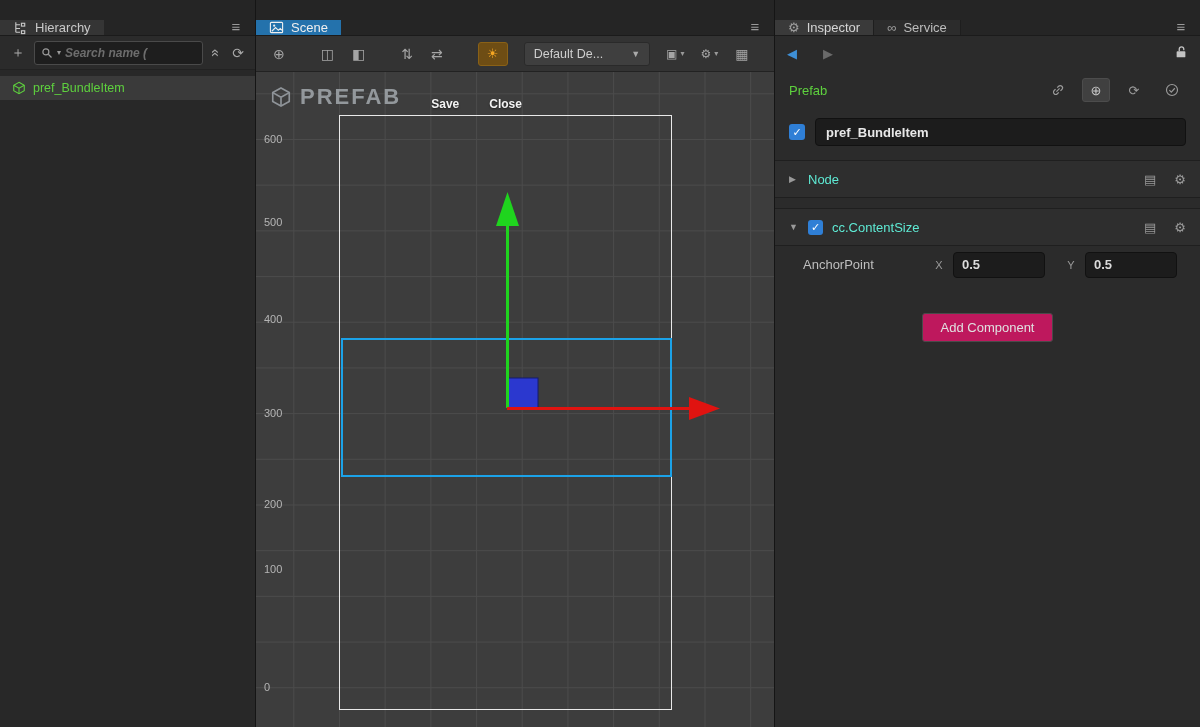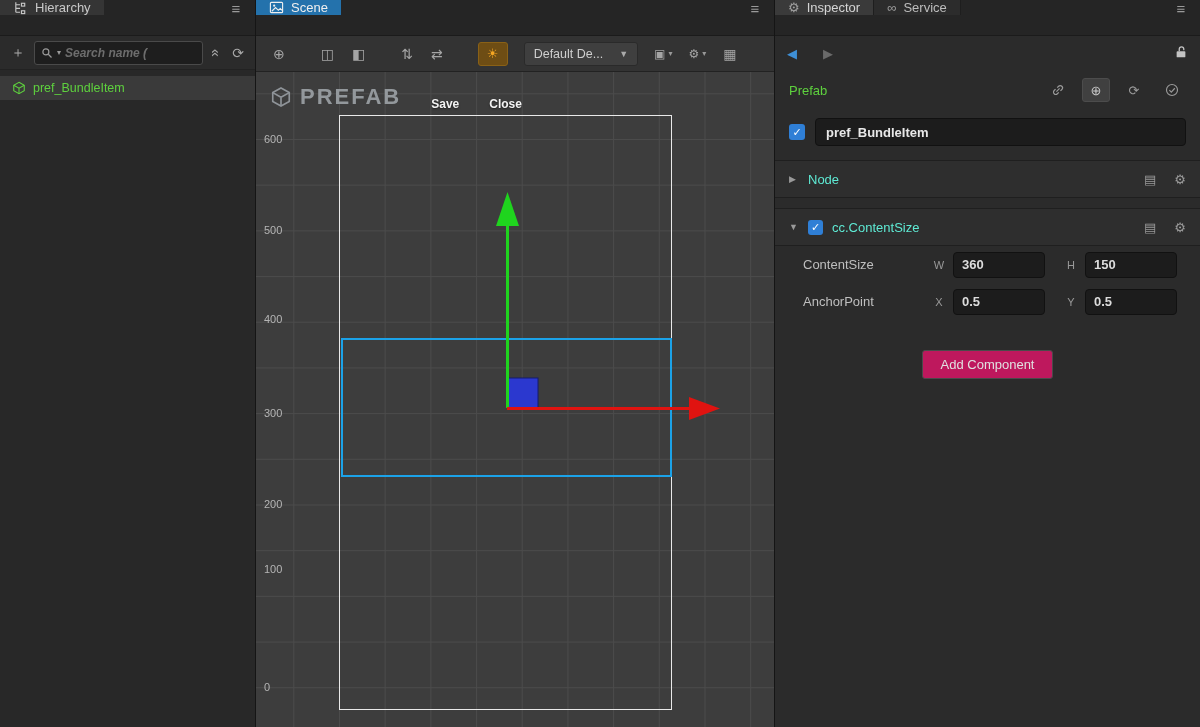--- a/index.html
+++ b/index.html
@@ -3,21 +3,21 @@
 <meta charset="utf-8">
 <style>
   * { box-sizing: border-box; margin: 0; padding: 0; }
   html,body { background:#1e1e1e; }
   .app {
     width:1200px; height:727px; display:flex; overflow:hidden;
     font-family:"Liberation Sans", sans-serif; font-size:12px; color:#cccccc;
     background:#2b2b2b; position:relative;
   }
   
-  .tabbar { height:36px; background:#252525; display:flex; align-items:flex-start; border-bottom:1px solid #1b1b1b; flex:none; }
+  .tabbar { height:36px; background:#252525; display:flex; align-items:flex-end; border-bottom:1px solid #1b1b1b; flex:none; }
   .tab { display:flex; align-items:center; gap:7px; padding:0 13px; color:#bdbdbd; font-size:13px; white-space:nowrap; }
   .menu-btn { margin-left:auto; width:38px; display:flex; align-items:center; justify-content:center; color:#9a9a9a; font-size:15px; }
   .icon-svg { width:15px; height:15px; display:inline-block; }
   .glyph { display:inline-block; }
   input { font-family:"Liberation Sans", sans-serif;font-weight:bold; }
   input::placeholder { color:#6d6d6d; font-style:italic; }
 
   
   .hierarchy-panel { width:256px; flex:none; display:flex; flex-direction:column; background:#2a2a2a; border-right:1px solid #151515; }
   .h-tab { background:#353535; color:#c8c8c8; }
@@ -32,34 +32,34 @@
   .h-item { height:24px; display:flex; align-items:center; gap:7px; padding:0 12px; background:#3a3a3a; color:#5ed13e; font-size:12.5px; }
   .h-item .icon-svg { width:14px; height:14px; color:#5ed13e; }
 
   
   .scene-panel { width:519px; flex:none; display:flex; flex-direction:column; border-right:1px solid #151515; background:#737373; }
   .scene-tab { background:#2472ac; color:#efefef; }
   .s-toolbar { height:36px; background:#333333; border-bottom:1px solid #222; display:flex; align-items:center; padding:0 10px; gap:4px; flex:none; }
   .s-ic { color:#a5a5a5; font-size:14px; padding:0 7px; }
   .sp { width:14px; flex:none; }
   .orange-btn { width:30px; height:24px; background:#6e4d14; border:1px solid #8a6116; border-radius:3px; display:flex; align-items:center; justify-content:center; color:#f5a623; font-size:13px; margin:0 6px; }
-  .dropdown { height:24px; background:#3f3f3f; border:1px solid #2a2a2a; border-radius:3px; display:flex; align-items:center; gap:16px; padding:0 9px; color:#cfcfcf; margin:0 6px; font-size:12.5px;justify-content:space-between; }
+  .dropdown { height:24px; background:#3f3f3f; border:1px solid #2a2a2a; border-radius:3px; display:flex; align-items:center; gap:28px; padding:0 9px; color:#cfcfcf; margin:0 6px; font-size:12.5px;justify-content:space-between; }
   .dropdown .dd-caret { color:#aaa; font-size:9px; }
   .mini-dd { display:flex; align-items:center; gap:3px; padding:0 6px; color:#a5a5a5; }
   .mini-dd .dd-caret { font-size:8px; color:#999; }
 
   .canvas { position:relative; flex:1; overflow:hidden; background-color:#3d3d3d;
     background-image:
       linear-gradient(to right, #4b4b4b 1px, transparent 1px),
       linear-gradient(to bottom, #4b4b4b 1px, transparent 1px);
     background-size:45.7px 45.7px;
     background-position:37.3px 21.3px;
   }
   .ruler-num { position:absolute; left:8px; width:26px; text-align:left; color:#b5b5b5; font-size:11px; }
-  .r0{top:61px}.r1{top:152px}.r2{top:241px}.r3{top:335px}.r4{top:426px}.r5{top:491px}.r6{top:609px}
+  .r0{top:61px}.r1{top:144px}.r2{top:241px}.r3{top:335px}.r4{top:426px}.r5{top:491px}.r6{top:609px}
   .prefab-bar { position:absolute; left:14px; top:12px; display:flex; align-items:baseline; gap:30px; }
   .prefab-wm { display:flex; align-items:center; gap:8px; color:#8f9499; }
   .prefab-wm .icon-svg { width:22px; height:22px; }
   .prefab-wm .wm-text { font-size:22px; font-weight:bold; letter-spacing:2px; color:#93989c; }
   .pf-btn { color:#f2f2f2; font-size:12px; font-weight:bold; text-shadow:0 1px 2px rgba(0,0,0,.5); }
   .design-frame { position:absolute; left:83px; top:43px; width:333px; height:595px; border:1px solid #e9e9e9; }
   .node-outline { position:absolute; left:85px; top:266px; width:331px; height:139px; border:2px solid #1ba2e8; }
   .gizmo { position:absolute; left:0; top:0; }
 
   
@@ -284,28 +284,20 @@
       <span class="checkbox" style="width:15px;height:15px;">
           <span class="glyph">✓</span>
         </span>
       <span class="sec-label">cc.ContentSize</span>
       <span class="sec-actions">
         <span class="glyph">▤</span>
         <span class="glyph">⚙</span>
       </span>
     </div>
 
-    <div class="prop-row">
-      <span class="prop-label">ContentSize</span>
-      <span class="axis-label">W</span>
-      <input type="text" class="prop-input" value="360" style="">
-      <span class="gap12"></span>
-      <span class="axis-label">H</span>
-      <input type="text" class="prop-input" value="150" style="">
-    </div>
 
     <div class="prop-row">
       <span class="prop-label">AnchorPoint</span>
       <span class="axis-label">X</span>
       <input type="text" class="prop-input" value="0.5" style="">
       <span class="gap12"></span>
       <span class="axis-label">Y</span>
       <input type="text" class="prop-input" value="0.5" style="">
     </div>
 

